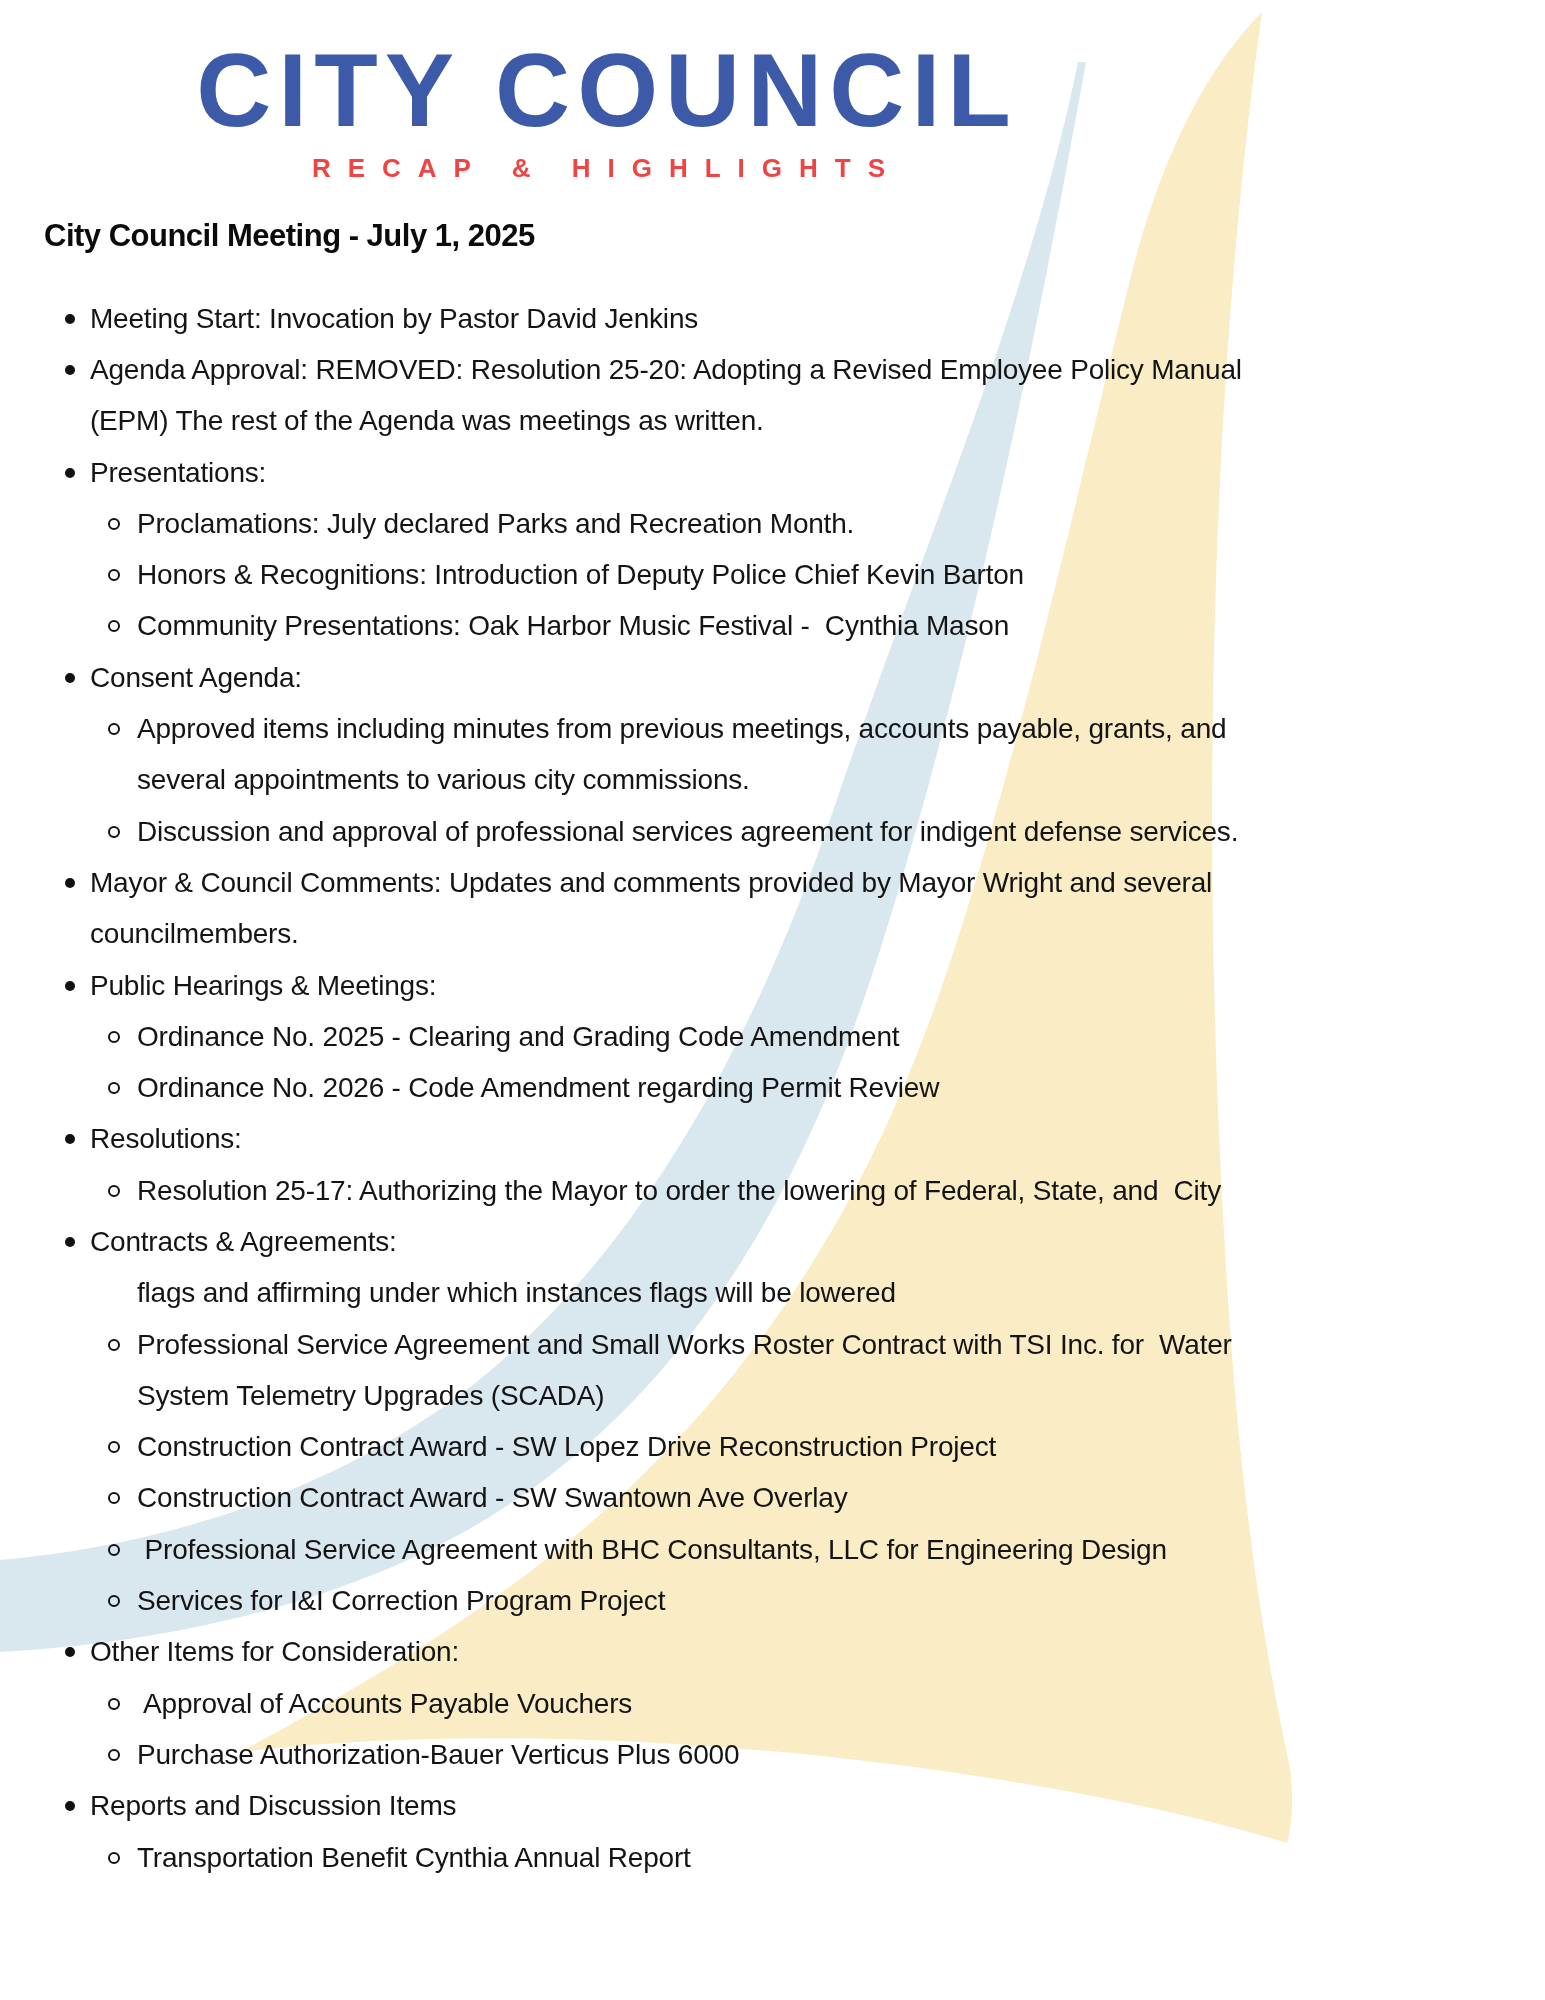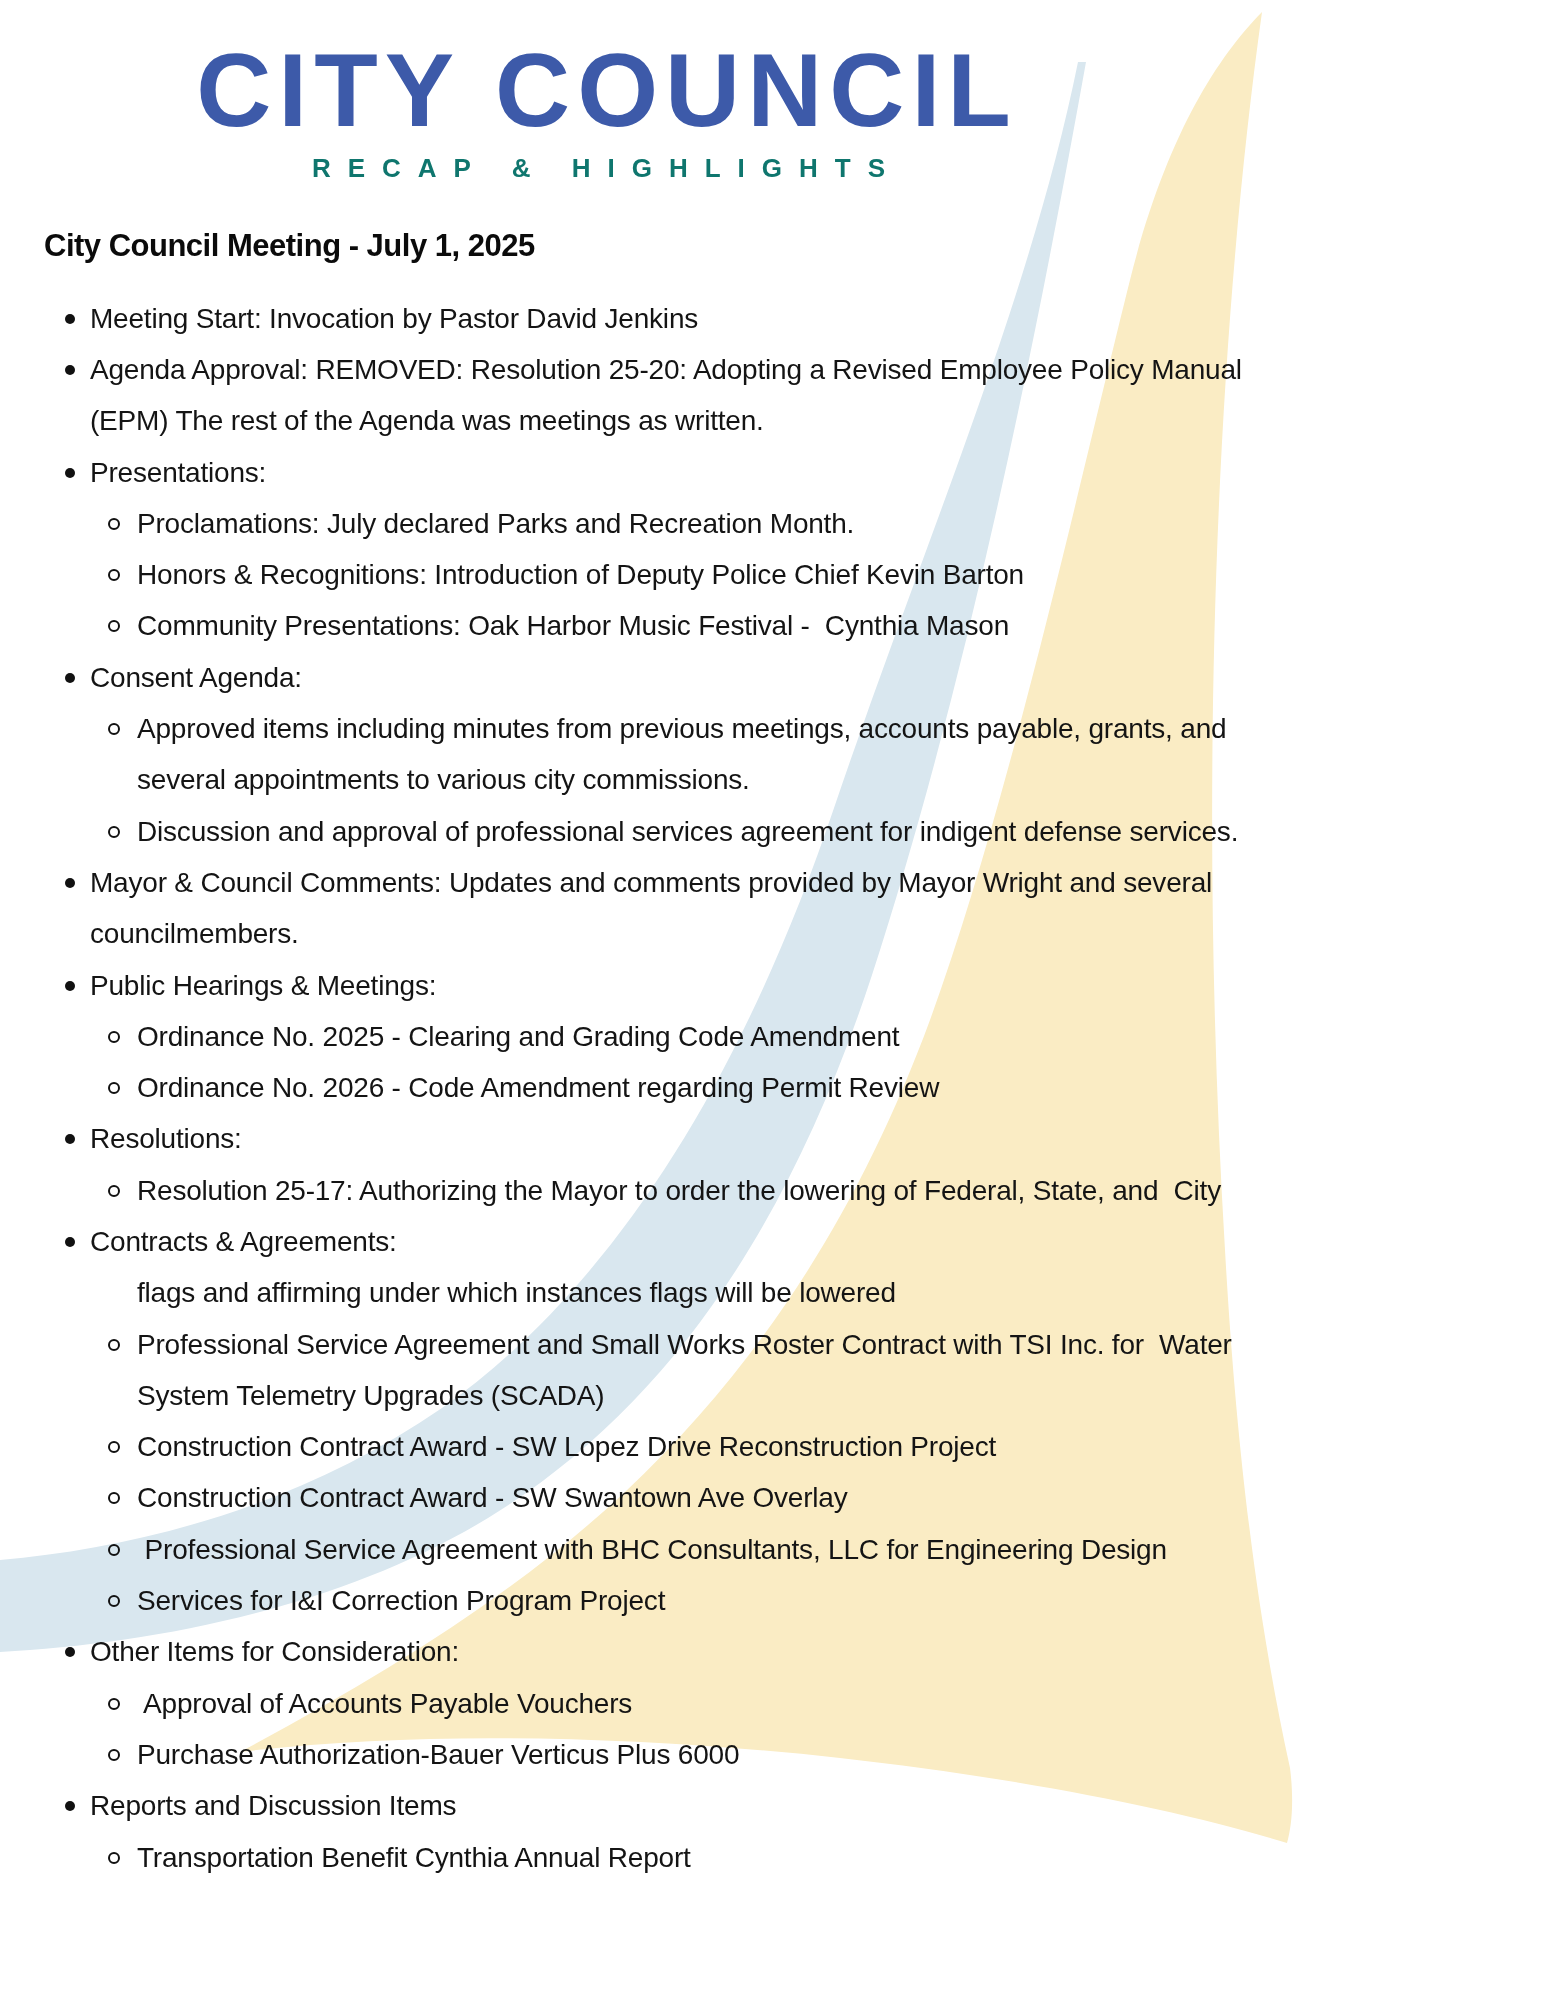--- a/index.html
+++ b/index.html
@@ -11,25 +11,25 @@
   .sails { position:absolute; left:0; top:0; width:1545px; height:2000px; }
   .content { position:absolute; left:0; top:0; width:1545px; height:2000px; }
 
   .header { position:absolute; top:36px; left:0; width:1214px; text-align:center; }
   .title {
     font-size:104px; font-weight:bold; letter-spacing:7px;
     color:#3d5aa9; line-height:1.05; white-space:pre;
   }
   .subtitle {
     margin-top:8px; font-size:26px; font-weight:bold; letter-spacing:17px;
-    color:#0f766e; white-space:pre;
+    color:#ef4444; white-space:pre;
   }
 
   .heading {
-    position:absolute; top:228px; left:44px;
+    position:absolute; top:218px; left:44px;
     font-size:31px; font-weight:bold; color:#0b0b0b; letter-spacing:-0.5px;
     white-space:pre;
   }
 
   .list { position:absolute; top:293px; left:0; width:1520px; }
   .row { display:flex; align-items:center; height:51.3px; }
   .marker { flex:0 0 auto; box-sizing:border-box; }
   .ind1 .marker { width:10px; height:10px; border-radius:50%; margin-left:65px; margin-right:15px; }
   .ind2 .marker { width:12px; height:12px; border-radius:50%; margin-left:108px; margin-right:17px; }
   .m-disc .marker   { background:#111111; }

